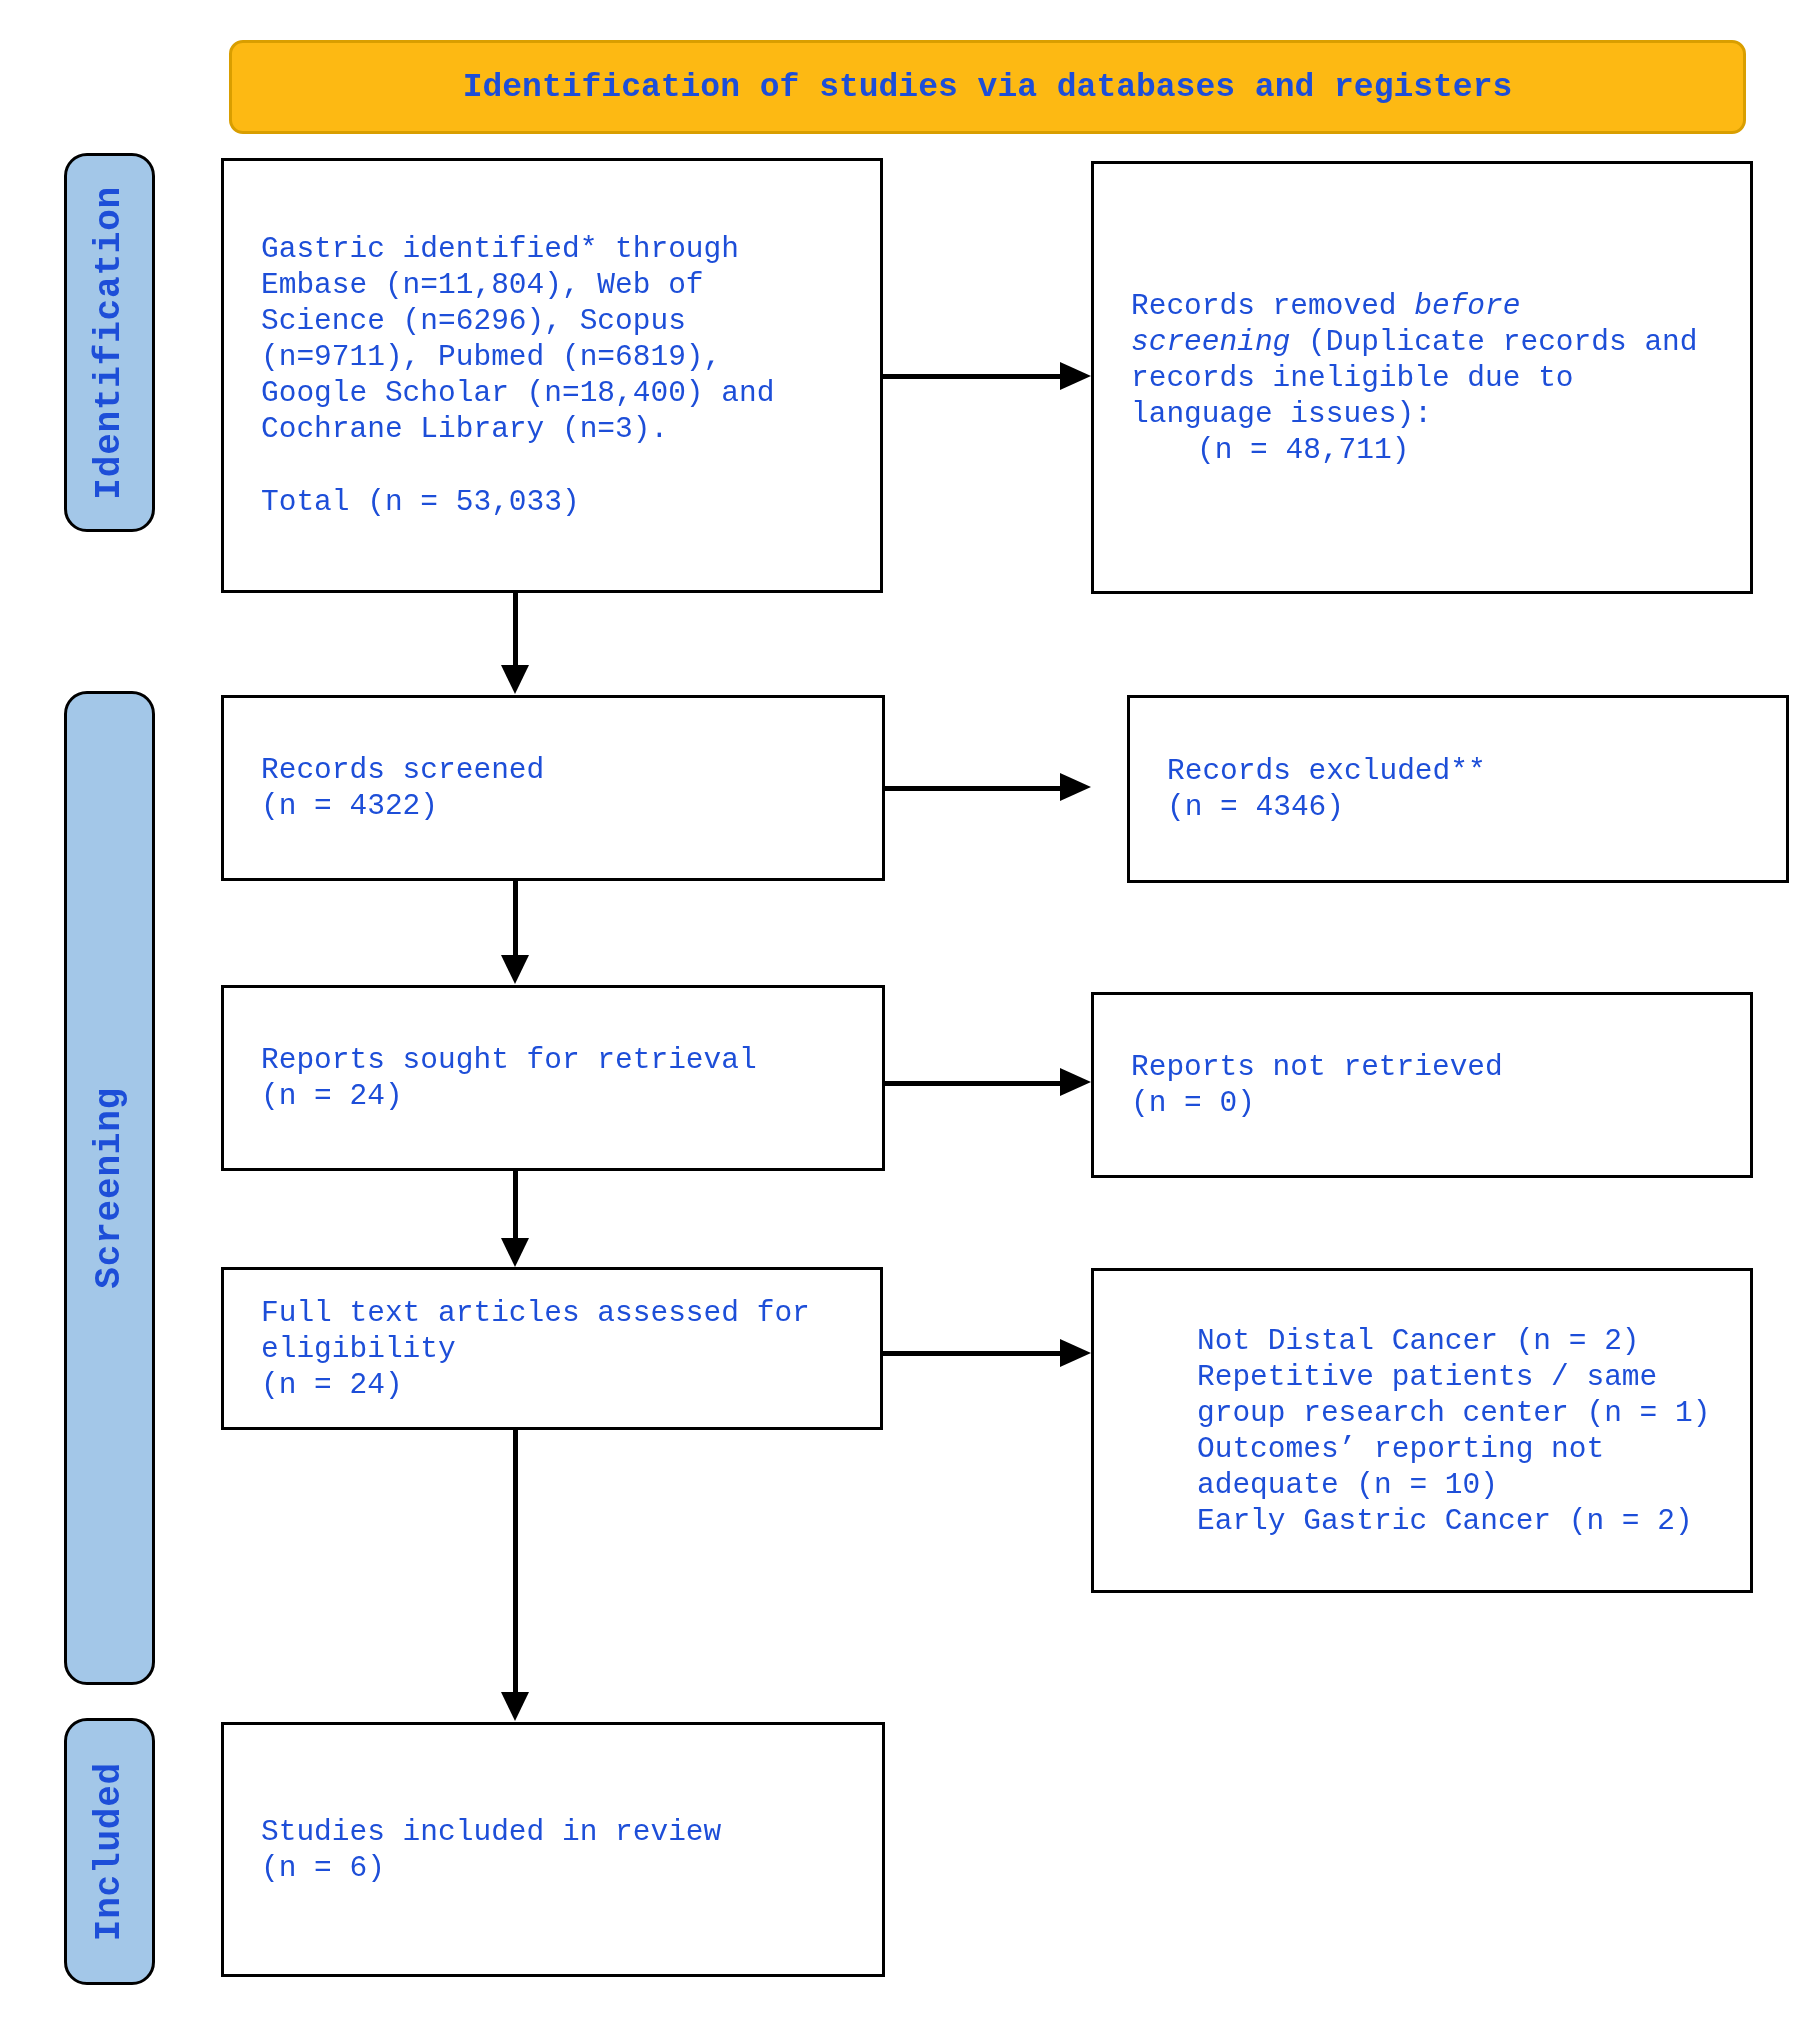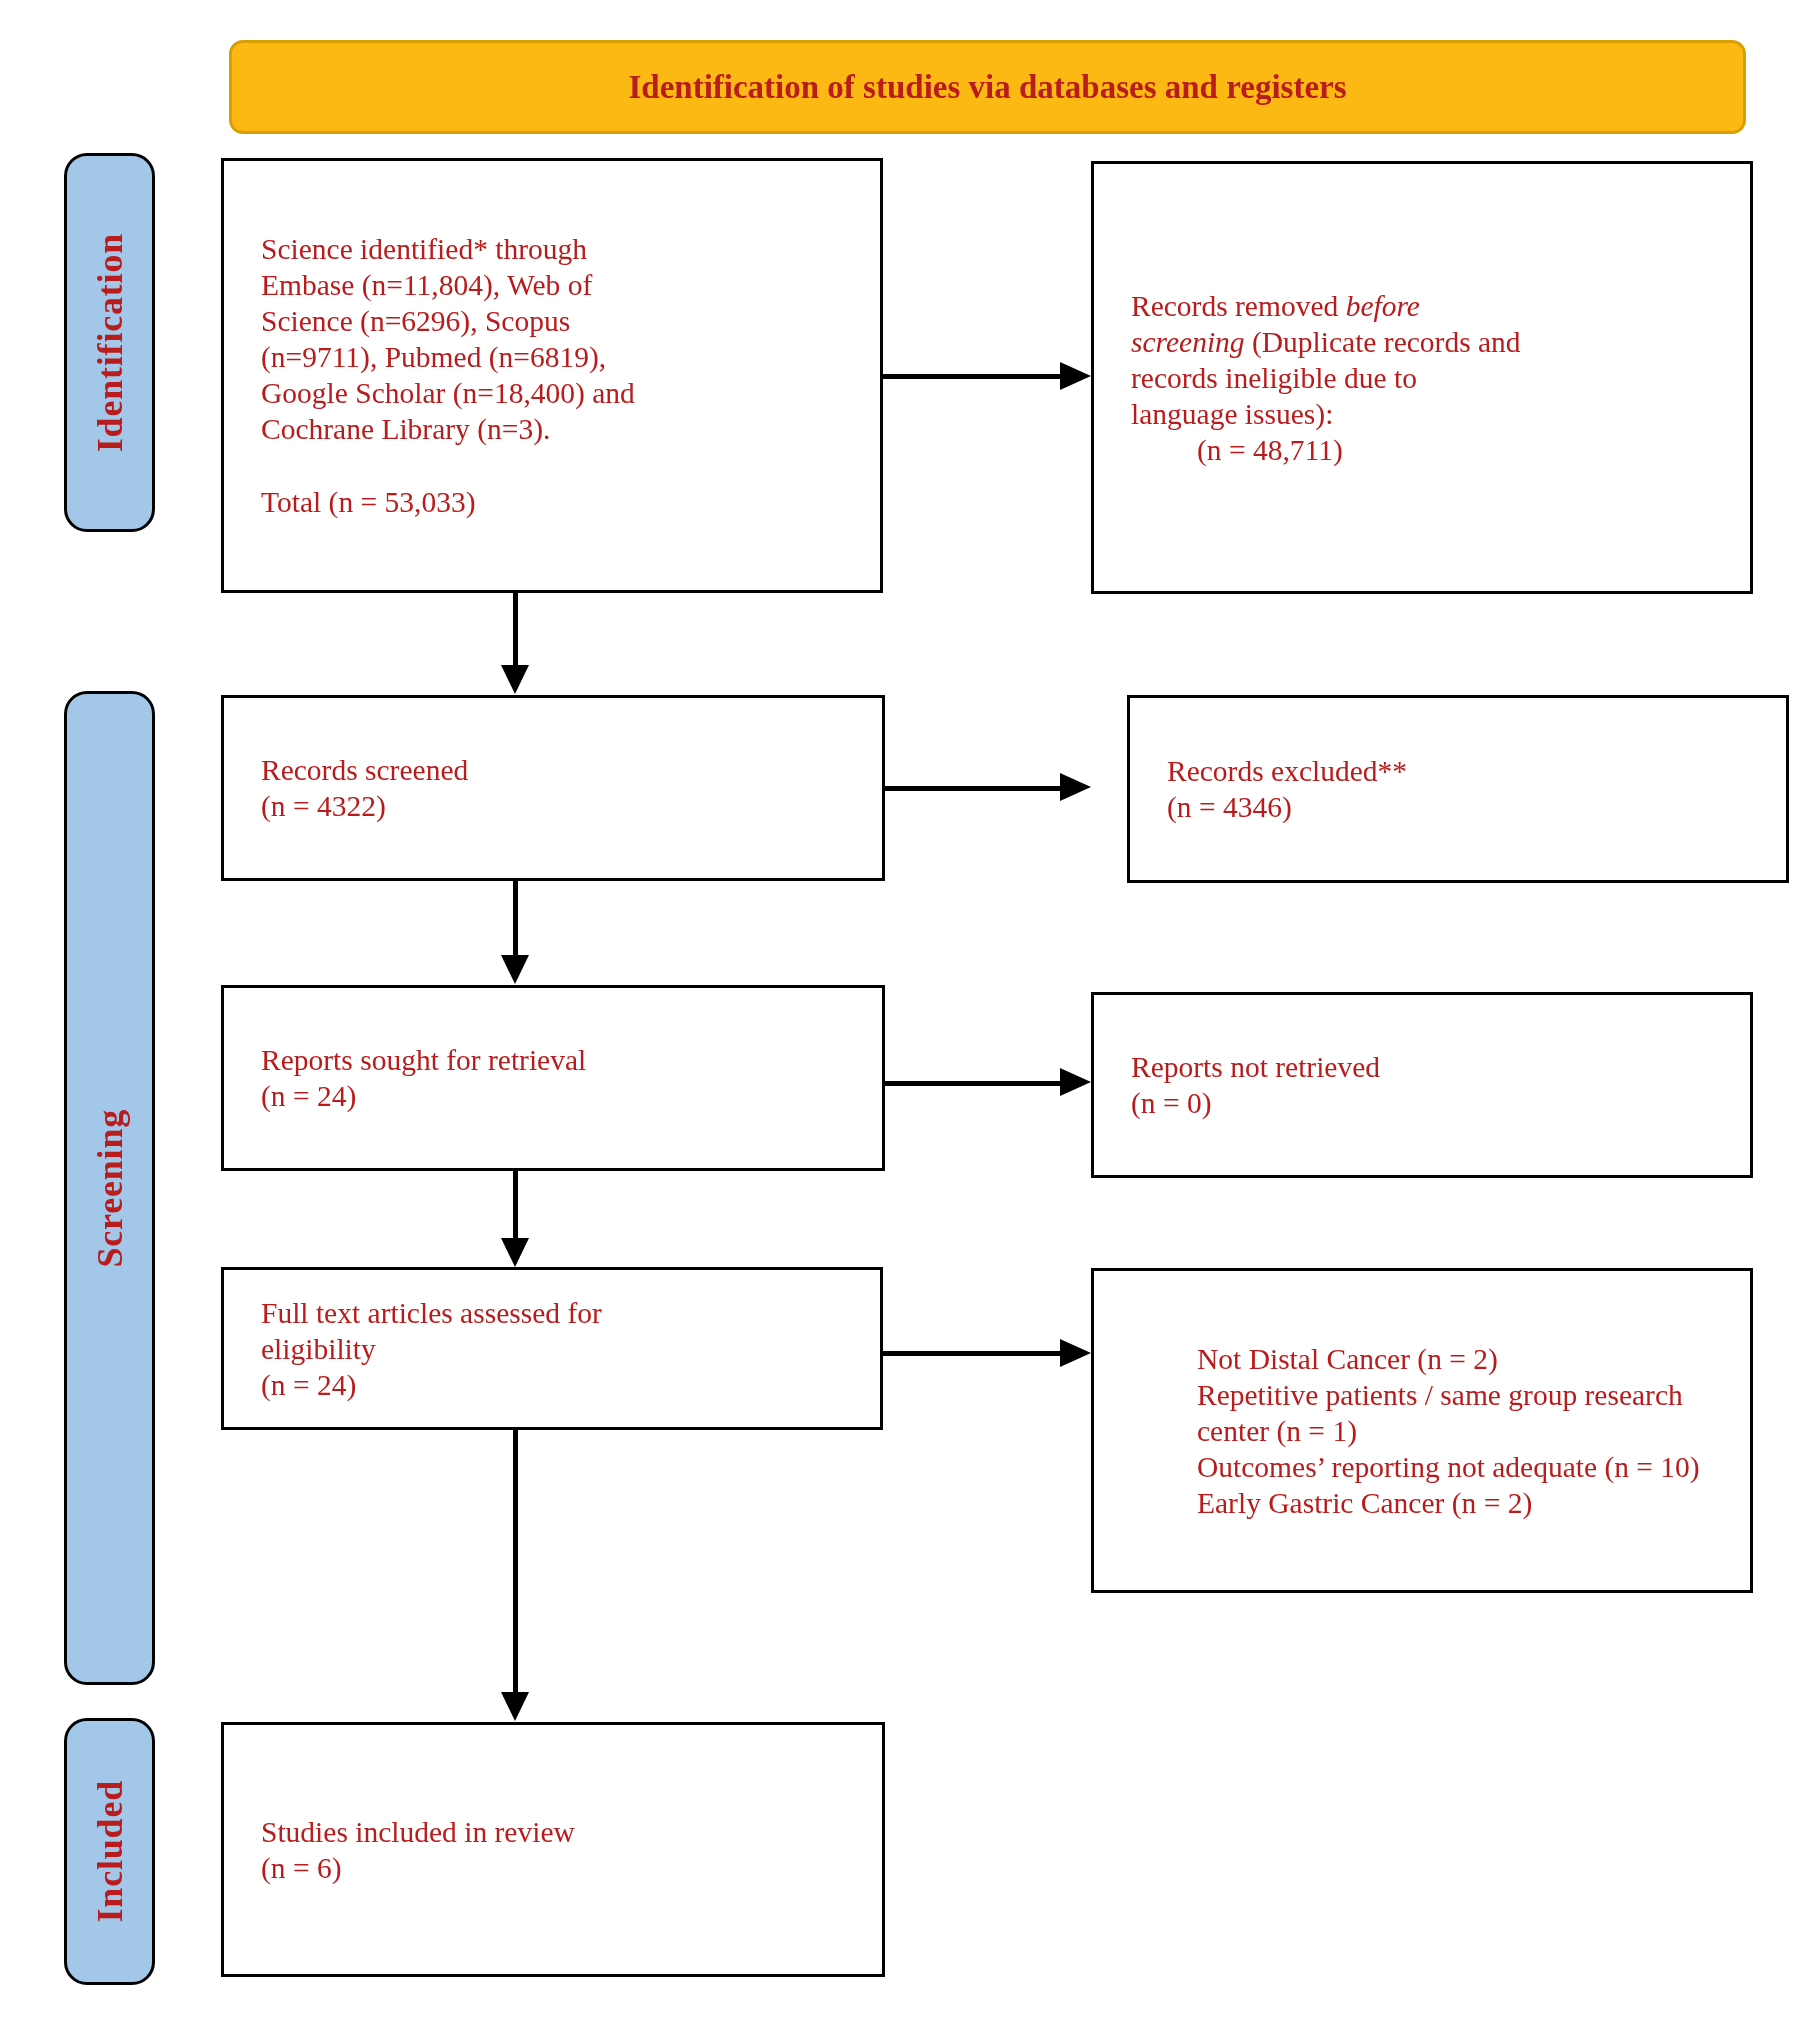--- a/index.html
+++ b/index.html
@@ -1,21 +1,21 @@
 <!DOCTYPE html>
 <html style="--banner-fill: #FDB913; --banner-border: #D99E00; --stage-fill: #A3C7E8;font-size:12.4px"><head>
 <meta charset="utf-8">
 <style>
   html,body{margin:0;padding:0;background:#fff;}
   #canvas{
     position:relative;
     width:1647px;height:2025px;
     background:#fff;
-    font-family:Liberation Serif, serif;
-    color:#b91c1c;
+    font-family:Liberation Mono, monospace;
+    color:#1d4ed8;
   }
   
   .banner{
     position:absolute;left:229px;top:40px;width:1517px;height:94px;
     background:var(--banner-fill,#FDB913);
     border:3.1px solid var(--banner-border,#D99E00);
     border-radius:14px;box-sizing:border-box;
     display:flex;align-items:center;justify-content:center;
     font-size:33px;font-weight:bold;
   }
@@ -80,21 +80,21 @@
     <span class="vtxt">Identification</span>
   </div>
   <div class="stage" id="stage-screening">
     <span class="vtxt">Screening</span>
   </div>
   <div class="stage" id="stage-included">
     <span class="vtxt">Included</span>
   </div>
 
   <div class="fbox" id="box-identified">
-    <div>Science identified* through</div>
+    <div>Gastric identified* through</div>
     <div>Embase (n=11,804), Web of</div>
     <div>Science (n=6296), Scopus</div>
     <div>(n=9711), Pubmed (n=6819),</div>
     <div>Google Scholar (n=18,400) and</div>
     <div>Cochrane Library (n=3).</div>
     <div class="gap"></div>
     <div>Total (n = 53,033)</div>
   </div>
 
   <div class="fbox" id="box-removed">

